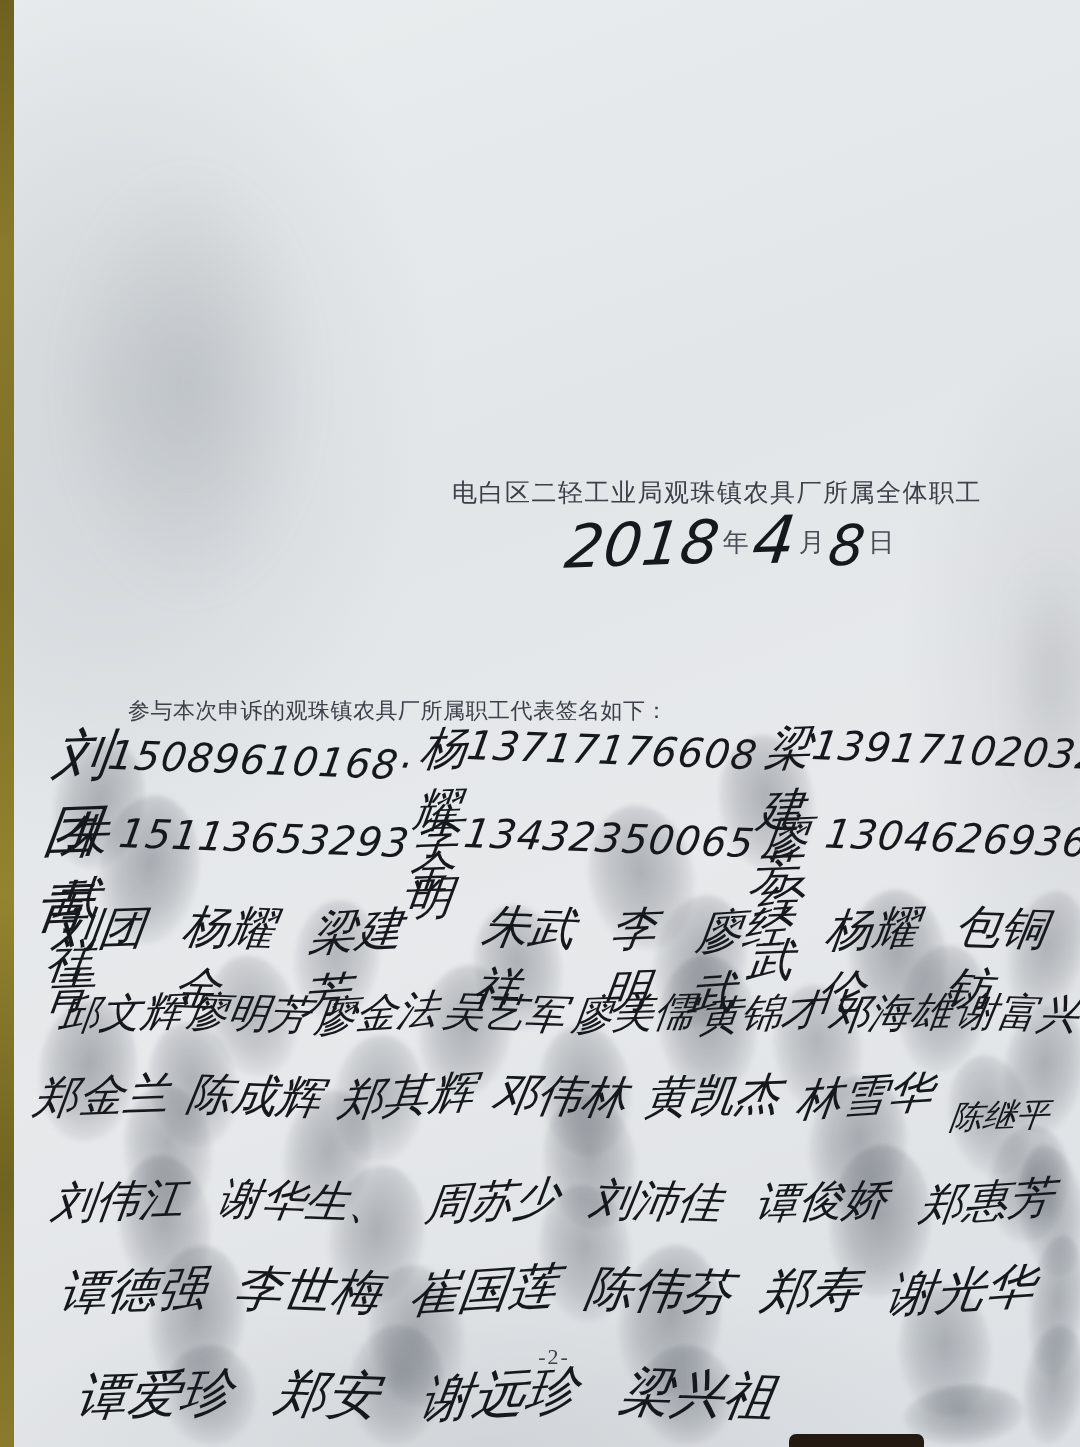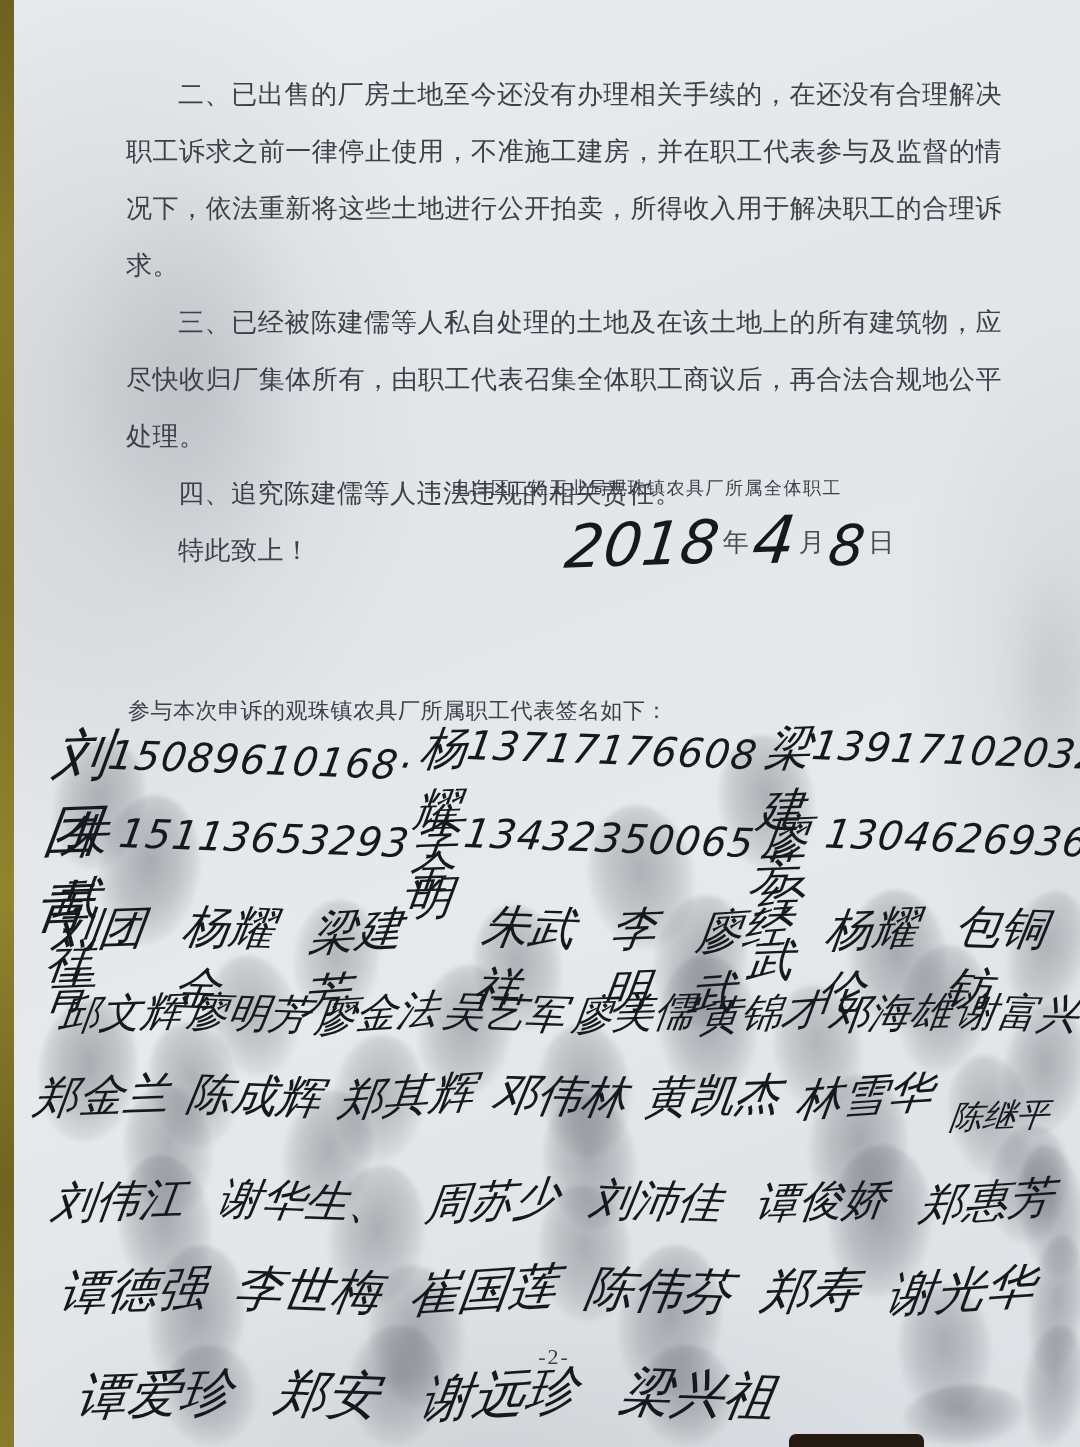--- a/index.html
+++ b/index.html
@@ -16,21 +16,21 @@
   .crease{position:absolute;border-radius:50%;filter:blur(16px);pointer-events:none;}
   .crease.c1{left:50px;top:170px;width:250px;height:430px;
       background:radial-gradient(closest-side,rgba(148,154,161,.35),transparent);}
   .crease.c2{left:1000px;top:560px;width:70px;height:240px;
       background:radial-gradient(closest-side,rgba(140,146,153,.30),transparent);}
 
   
   .body-text{position:absolute;left:112px;top:66px;width:876px;color:#3b4049;
       font-size:26px;line-height:57px;text-align:justify;letter-spacing:.5px;}
   .body-text p{margin:0;text-indent:2em;}
-  .org-line{position:absolute;left:438px;top:476px;font-size:18px;letter-spacing:1.5px;color:#3b4049;}
+  .org-line{position:absolute;left:438px;top:476px;font-size:25px;letter-spacing:1.5px;color:#3b4049;}
   .cc-line{position:absolute;left:112px;top:640px;font-size:25px;letter-spacing:.5px;color:#3b4049;}
   .heading{position:absolute;left:114px;font-size:22px;letter-spacing:.5px;color:#3b4049;}
   .rep-heading{top:696px;}
   .worker-heading{top:870px;}
   .page-number{position:absolute;left:0;top:1344px;width:1080px;text-align:center;
       font-size:22px;color:#3b4049;letter-spacing:2px;}
 
   
   .hw{display:inline-block;font-family:"DejaVu Sans","Liberation Sans",sans-serif;
       font-style:italic;color:#15181d;transform:skewX(-9deg) rotate(-2deg);}
@@ -114,26 +114,20 @@
       <i class="fp" style="left:885px;top:1285px;width:92px;height:132px;opacity:.5;transform:rotate(-4deg)"></i>
       <i class="fp" style="left:1015px;top:1235px;width:55px;height:142px;opacity:.5;transform:rotate(6deg)"></i>
       <i class="fp" style="left:150px;top:1345px;width:92px;height:100px;opacity:.5;transform:rotate(-7deg)"></i>
       <i class="fp" style="left:335px;top:1325px;width:95px;height:120px;opacity:.5;transform:rotate(6deg)"></i>
       <i class="fp" style="left:625px;top:1345px;width:95px;height:100px;opacity:.55;transform:rotate(-5deg)"></i>
       <i class="fp" style="left:1010px;top:1325px;width:60px;height:120px;opacity:.5;transform:rotate(8deg)"></i>
       <i class="fp" style="left:890px;top:1385px;width:120px;height:60px;opacity:.6;transform:rotate(-4deg)"></i>
 
     </div>
 
-    <div class="body-text">
-      <p>二、已出售的厂房土地至今还没有办理相关手续的，在还没有合理解决职工诉求之前一律停止使用，不准施工建房，并在职工代表参与及监督的情况下，依法重新将这些土地进行公开拍卖，所得收入用于解决职工的合理诉求。</p>
-      <p>三、已经被陈建儒等人私自处理的土地及在该土地上的所有建筑物，应尽快收归厂集体所有，由职工代表召集全体职工商议后，再合法合规地公平处理。</p>
-      <p>四、追究陈建儒等人违法违规的相关责任。</p>
-      <p>特此致上！</p>
-    </div>
 
     <div class="org-line">电白区二轻工业局观珠镇农具厂所属全体职工</div>
 
     <div class="date-line">
       <span class="hw date-num">2018</span>
       <span class="unit">年</span>
       <span class="hw date-num month">4</span>
       <span class="unit">月</span>
       <span class="hw date-num day">8</span>
       <span class="unit">日</span>

